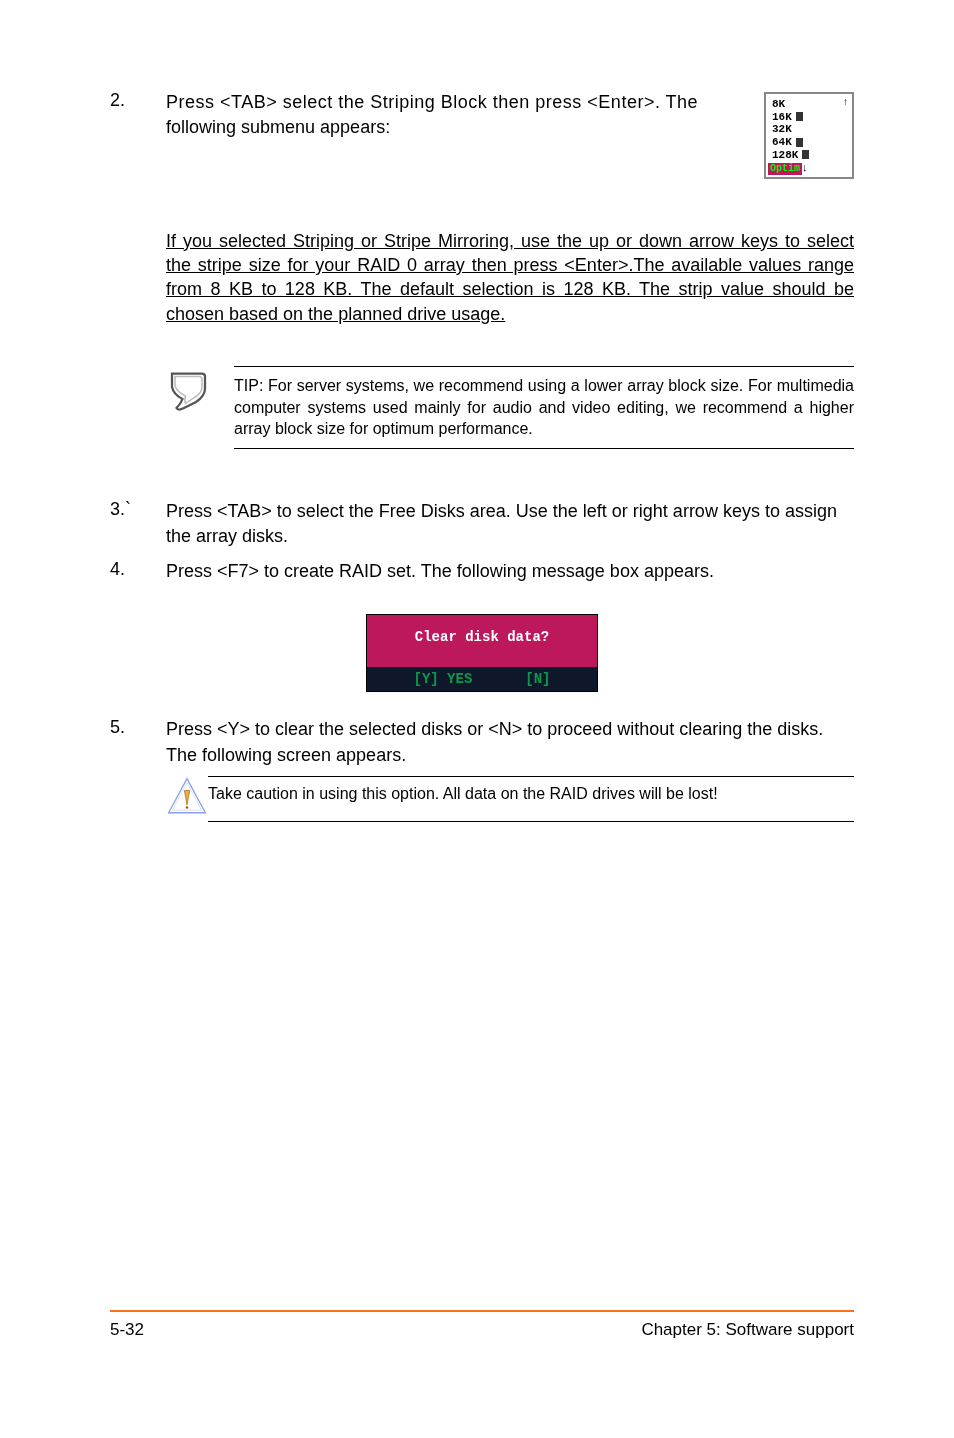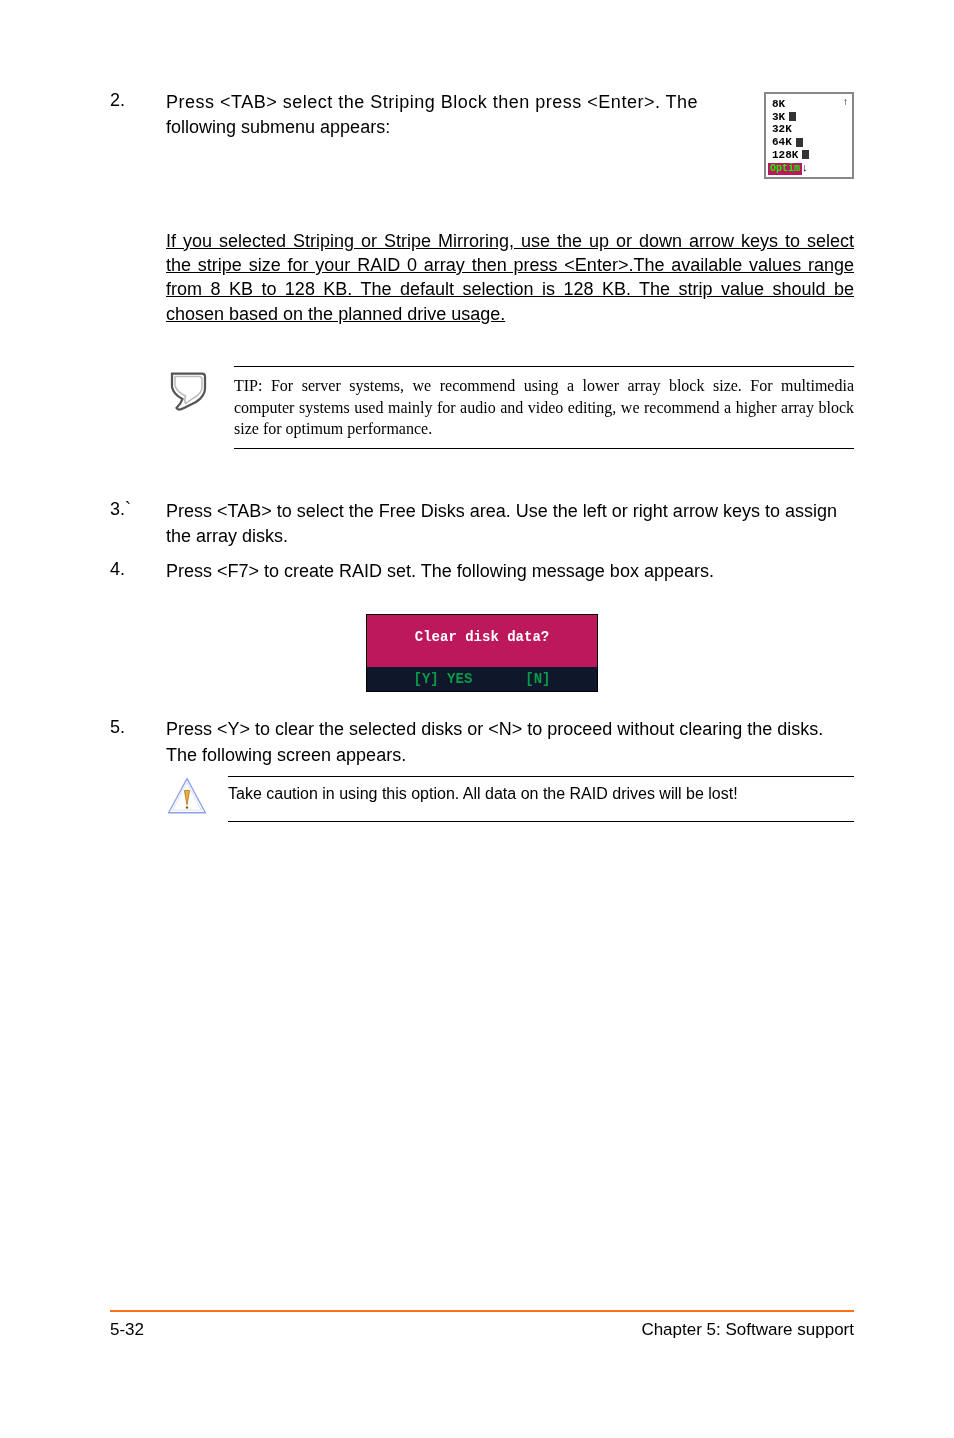--- a/index.html
+++ b/index.html
@@ -101,21 +101,20 @@
   }
   .bullets .b::before {
     content: "• ";
   }
   .tip-block {
     margin-left: 56px;
     margin-top: 40px;
     display: flex;
     gap: 20px;
     align-items: flex-start;
-    font-family: Liberation Serif, serif;
   }
   .tip-icon svg {
     width: 48px;
     height: 48px;
   }
   .tip-text-wrap {
     flex: 1;
     border-top: 1px solid #000;
     border-bottom: 1px solid #000;
     padding: 8px 0;
@@ -148,21 +147,20 @@
     background: #0f172a;
     display: flex;
     justify-content: space-around;
     padding: 4px 20px;
     color: #0b9a4a;
   }
   .caution-block {
     margin-left: 56px;
     margin-top: 8px;
     display: flex;
-    gap: 20px;
     align-items: flex-start;
   }
   .caution-icon svg {
     width: 42px;
     height: 42px;
   }
   .caution-text-wrap {
     flex: 1;
     border-top: 1px solid #000;
     border-bottom: 1px solid #000;
@@ -193,21 +191,21 @@
         <span class="stretch">Press &lt;TAB&gt; select the Striping Block then press &lt;Enter&gt;. The</span>
         <span>following submenu appears:</span>
       </div>
     </div>
     <div class="submenu-box">
       <span class="arrow-up">↑</span>
       <div class="line">
           <span>8K</span>
         </div>
       <div class="line">
-          <span>3K</span>
+          <span>16K</span>
           <span class="sq"></span>
         </div>
       <div class="line">
           <span>32K</span>
         </div>
       <div class="line">
           <span>64K</span>
           <span class="sq"></span>
         </div>
       <div class="line">

